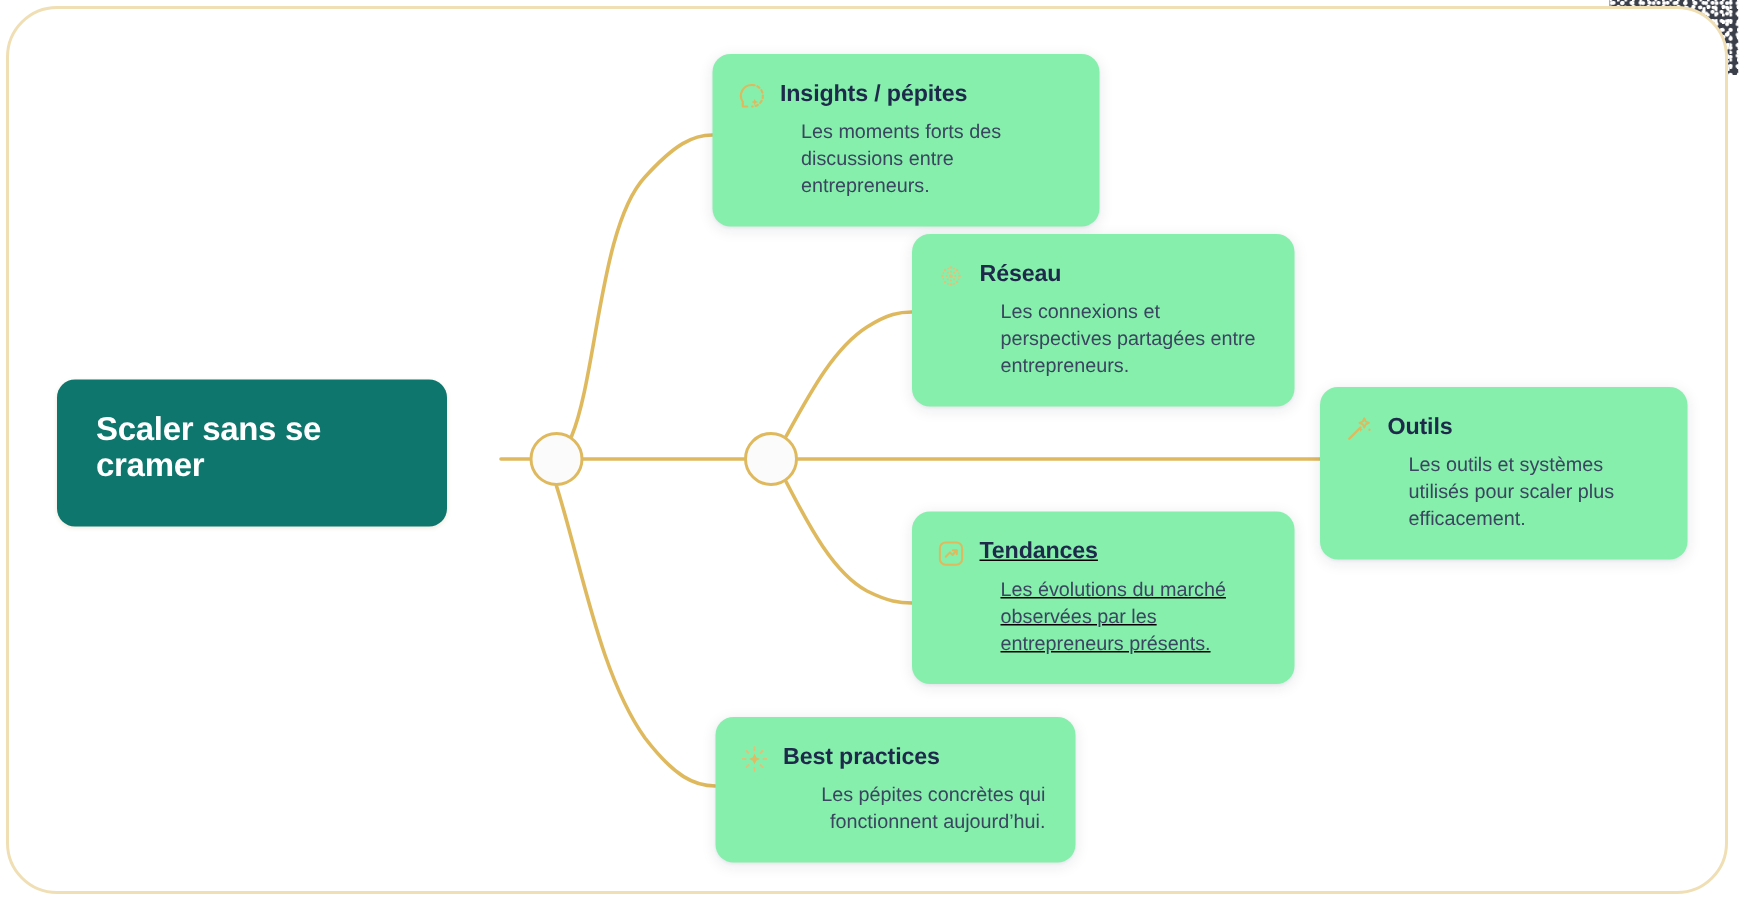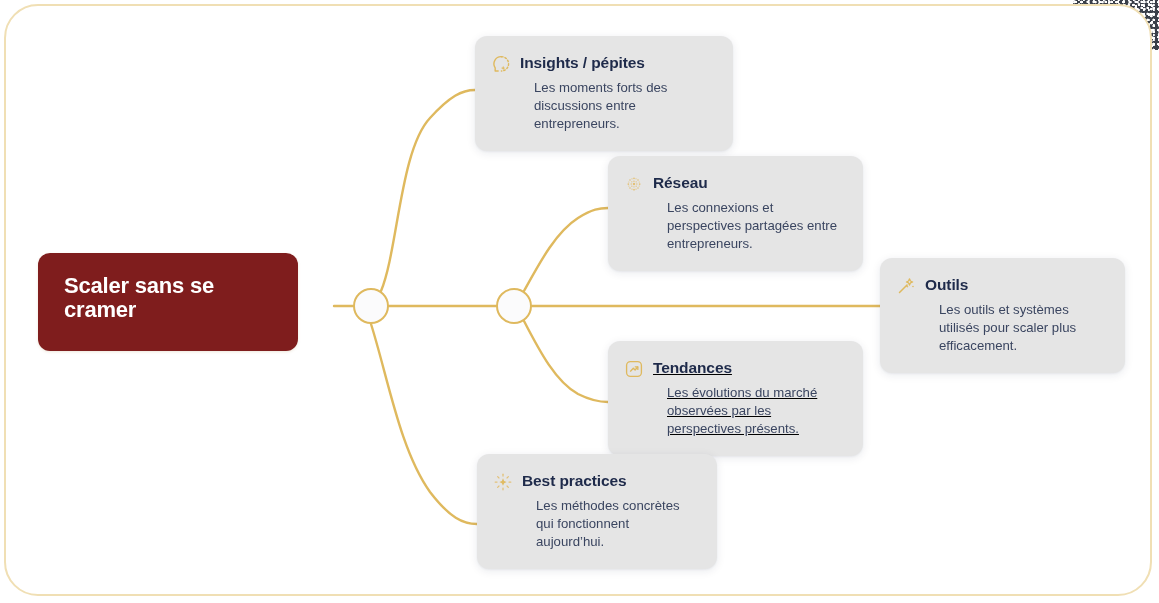--- a/index.html
+++ b/index.html
@@ -67,21 +67,21 @@
   }
 
   
   .root-node {
     position: absolute;
     left: 38px;
     top: 253px;
     width: 260px;
     height: 98px;
     border-radius: 12px;
-    background: #7f1d1d;
+    background: #0f766e;
     box-sizing: border-box;
     padding: 21px 26px 16px 26px;
     z-index: 4;
     box-shadow: 0 1px 3px rgba(160,130,60,0.18);
   }
   .root-title {
     color: #ffffff;
     font-size: 22px;
     font-weight: bold;
     letter-spacing: -0.2px;
@@ -105,21 +105,21 @@
     border: 2px solid #dfb95e;
     box-sizing: border-box;
     z-index: 5;
   }
   #hub-1 { left: 353px; top: 288px; }
   #hub-2 { left: 496px; top: 288px; }
 
   
   .card {
     position: absolute;
-    background: #e5e5e5;
+    background: #86efac;
     border-radius: 12px;
     box-shadow: 0 2px 10px rgba(25,35,70,0.09), 0 1px 2px rgba(25,35,70,0.05);
     box-sizing: border-box;
     z-index: 4;
   }
   .card-inner {
     padding: 17px 20px 18px 16px;
   }
   .card-head {
     display: flex;
@@ -145,21 +145,21 @@
     margin-left: 43px;
     color: #3a4560;
     font-size: 13.2px;
     line-height: 1.36;
   }
 
   #card-insights   { left: 475px; top: 36px;  width: 258px; }
   #card-reseau     { left: 608px; top: 156px; width: 255px; }
   #card-outils     { left: 880px; top: 258px; width: 245px; }
   #card-tendances  { left: 608px; top: 341px; width: 255px; text-decoration: underline; }
-  #card-best       { left: 477px; top: 454px; width: 240px; }
+  #card-best       { left: 477px; top: 478px; width: 240px; text-align: right; }
 </style>
 </head>
 <body>
 
 <div id="stage">
 
   <div class="corner-noise"></div>
 
   <div class="frame"></div>
 
@@ -259,21 +259,21 @@
   <div class="card" id="card-tendances">
     <div class="card-inner">
       <div class="card-head">
         <svg class="card-icon" viewBox="0 0 24 24">
           <rect x="3.1" y="3.1" width="17.8" height="17.8" rx="4.6" fill="none" stroke="#dfb95e" stroke-width="1.6"></rect>
           <path d="M7.8 14.6L11.2 11.1l2.1 2.1L16.4 9.6" fill="none" stroke="#dfb95e" stroke-width="1.6" stroke-linecap="round" stroke-linejoin="round"></path>
           <path d="M13.5 9.4h3.1v3.1" fill="none" stroke="#dfb95e" stroke-width="1.6" stroke-linecap="round" stroke-linejoin="round"></path>
         </svg>
         <div class="card-title">Tendances</div>
       </div>
-      <div class="card-desc">Les évolutions du marché observées par les perspectives présents.</div>
+      <div class="card-desc">Les évolutions du marché observées par les entrepreneurs présents.</div>
     </div>
   </div>
 
   <div class="card" id="card-best">
     <div class="card-inner">
       <div class="card-head">
         <svg class="card-icon" viewBox="0 0 24 24">
           <path d="M12 7.6l1.35 3.05 3.05 1.35-3.05 1.35L12 16.4l-1.35-3.05L7.6 12l3.05-1.35z" fill="#e0bb63"></path>
           <g stroke="#e3c178" stroke-width="1.5" stroke-linecap="round">
             <path d="M12 2.6v2.2"></path>
@@ -281,17 +281,17 @@
             <path d="M2.6 12h2.2"></path>
             <path d="M19.2 12h2.2"></path>
             <path d="M5.6 5.6l1.55 1.55"></path>
             <path d="M16.85 16.85l1.55 1.55"></path>
             <path d="M5.6 18.4l1.55-1.55"></path>
             <path d="M16.85 7.15l1.55-1.55"></path>
           </g>
         </svg>
         <div class="card-title">Best practices</div>
       </div>
-      <div class="card-desc">Les méthodes concrètes qui fonctionnent aujourd’hui.</div>
+      <div class="card-desc">Les pépites concrètes qui fonctionnent aujourd’hui.</div>
     </div>
   </div>
 
 </div>
 
 </body></html>

